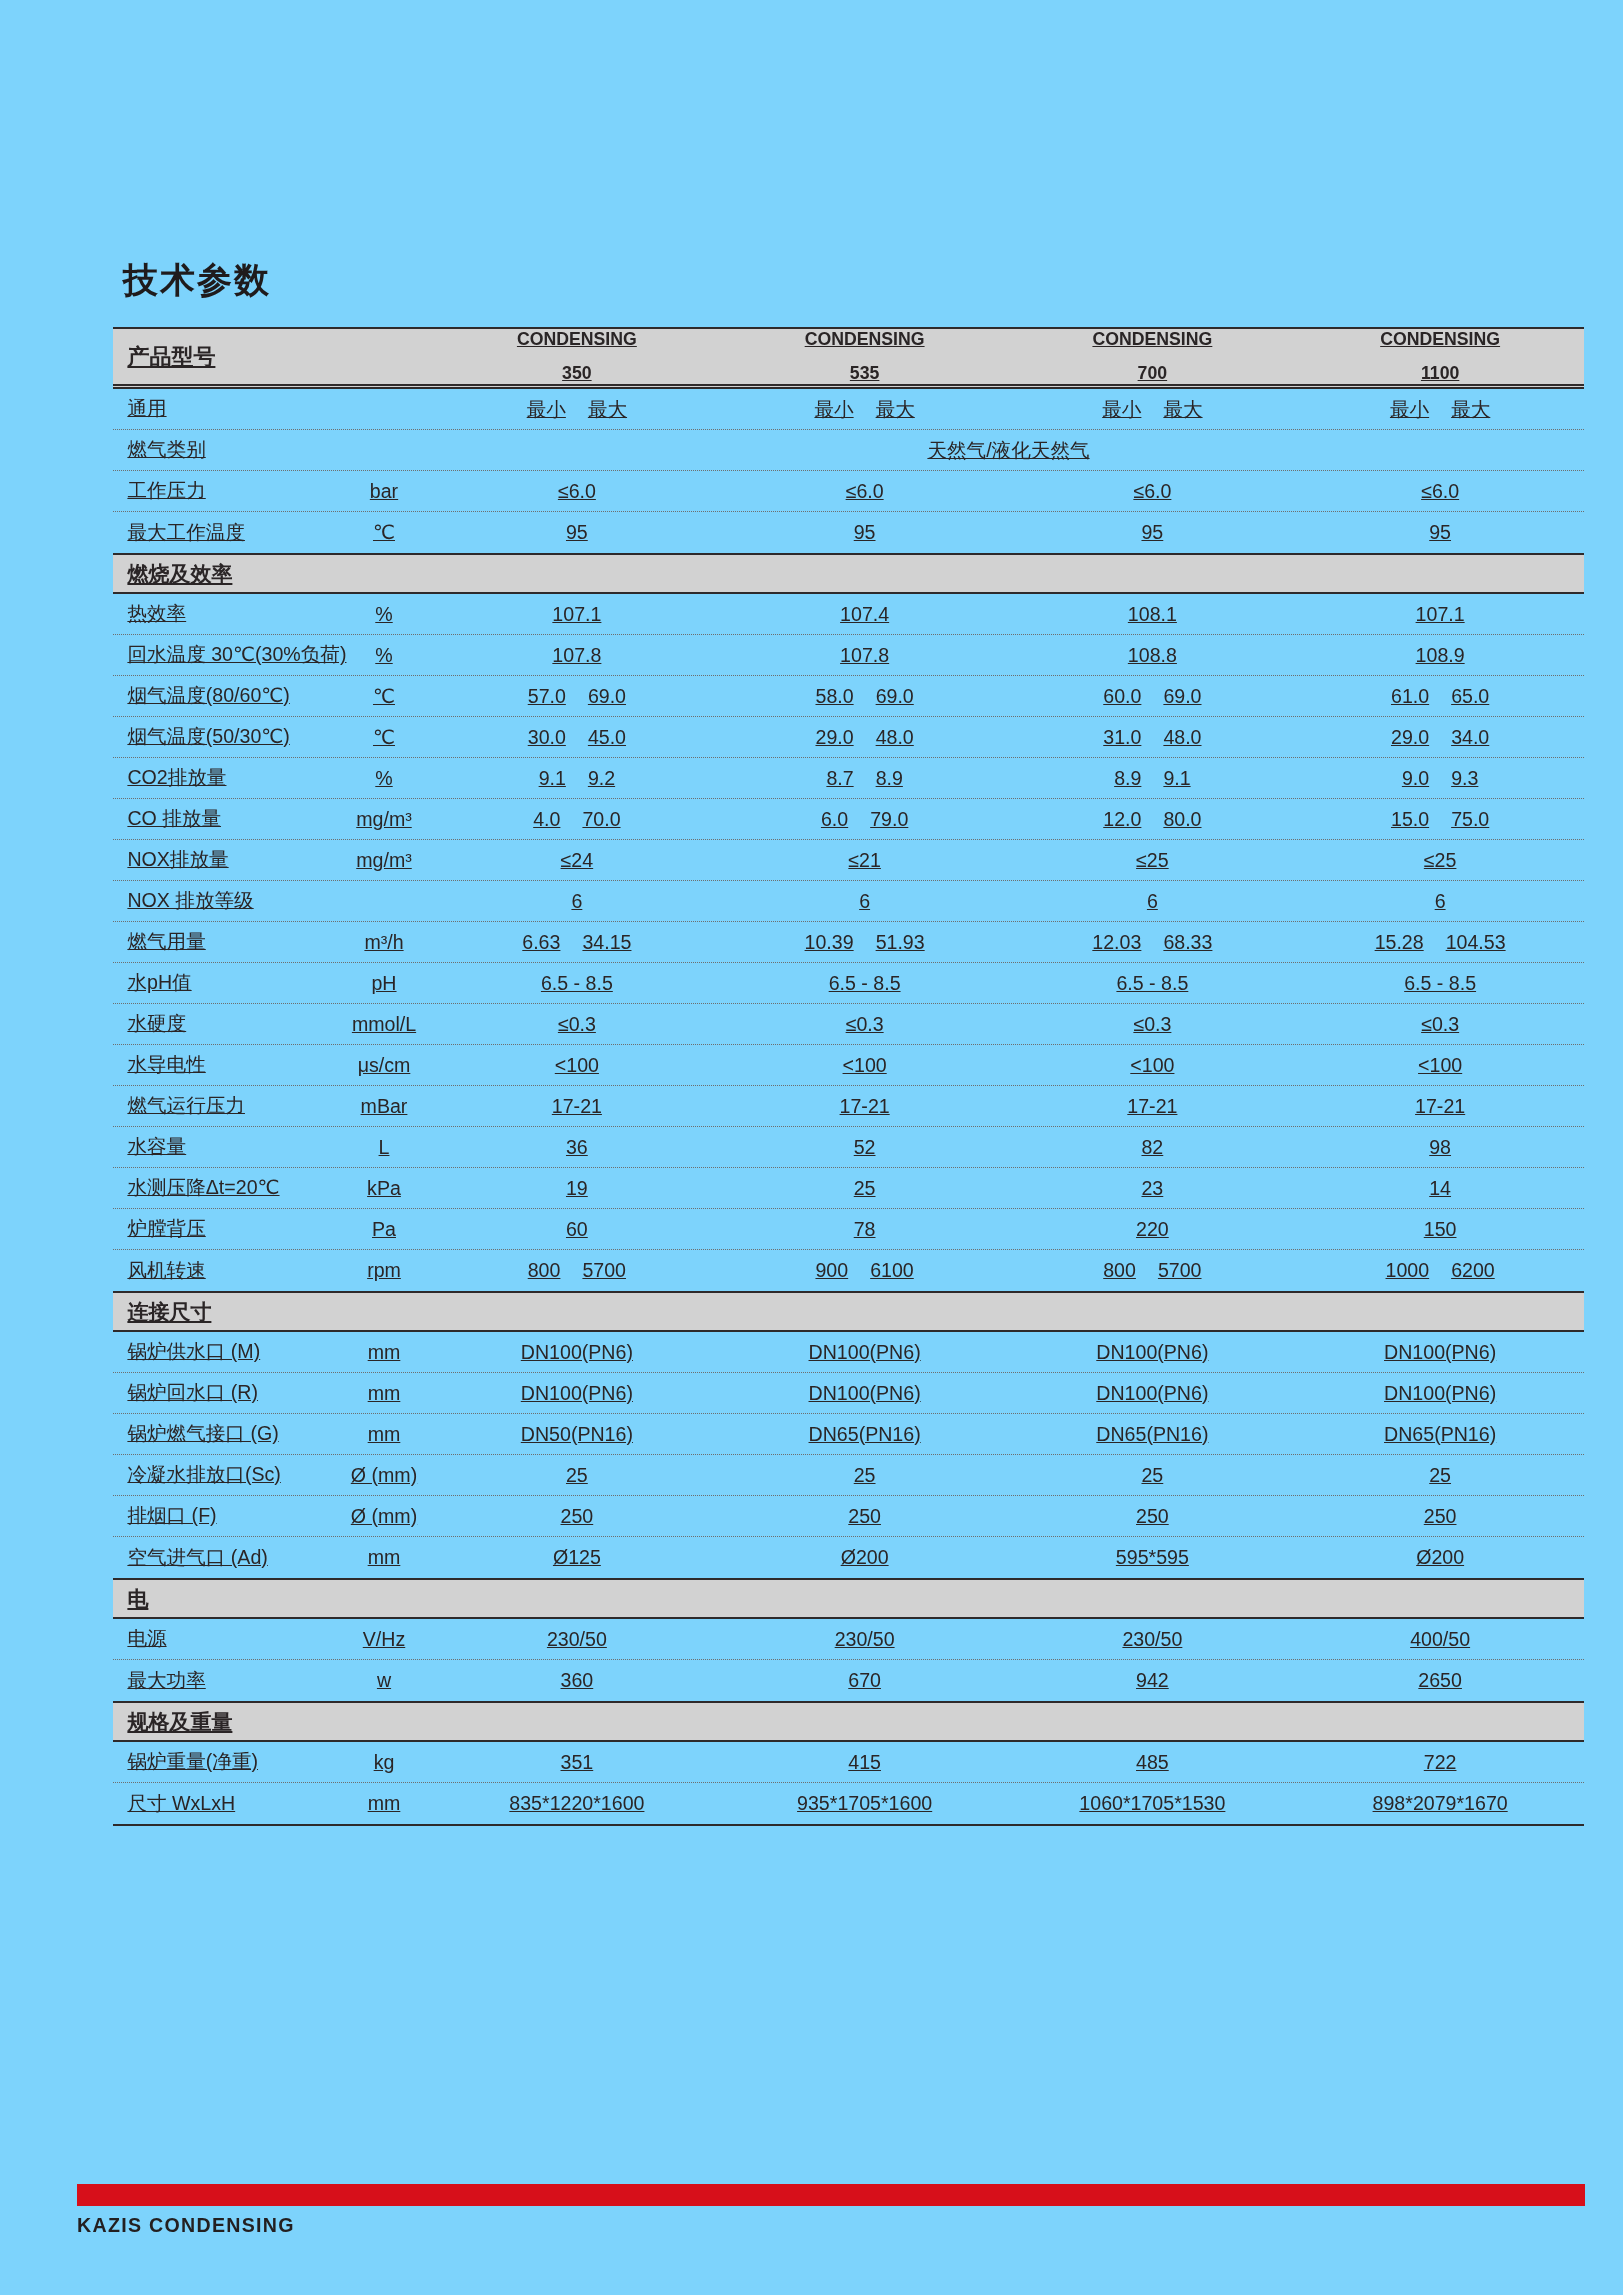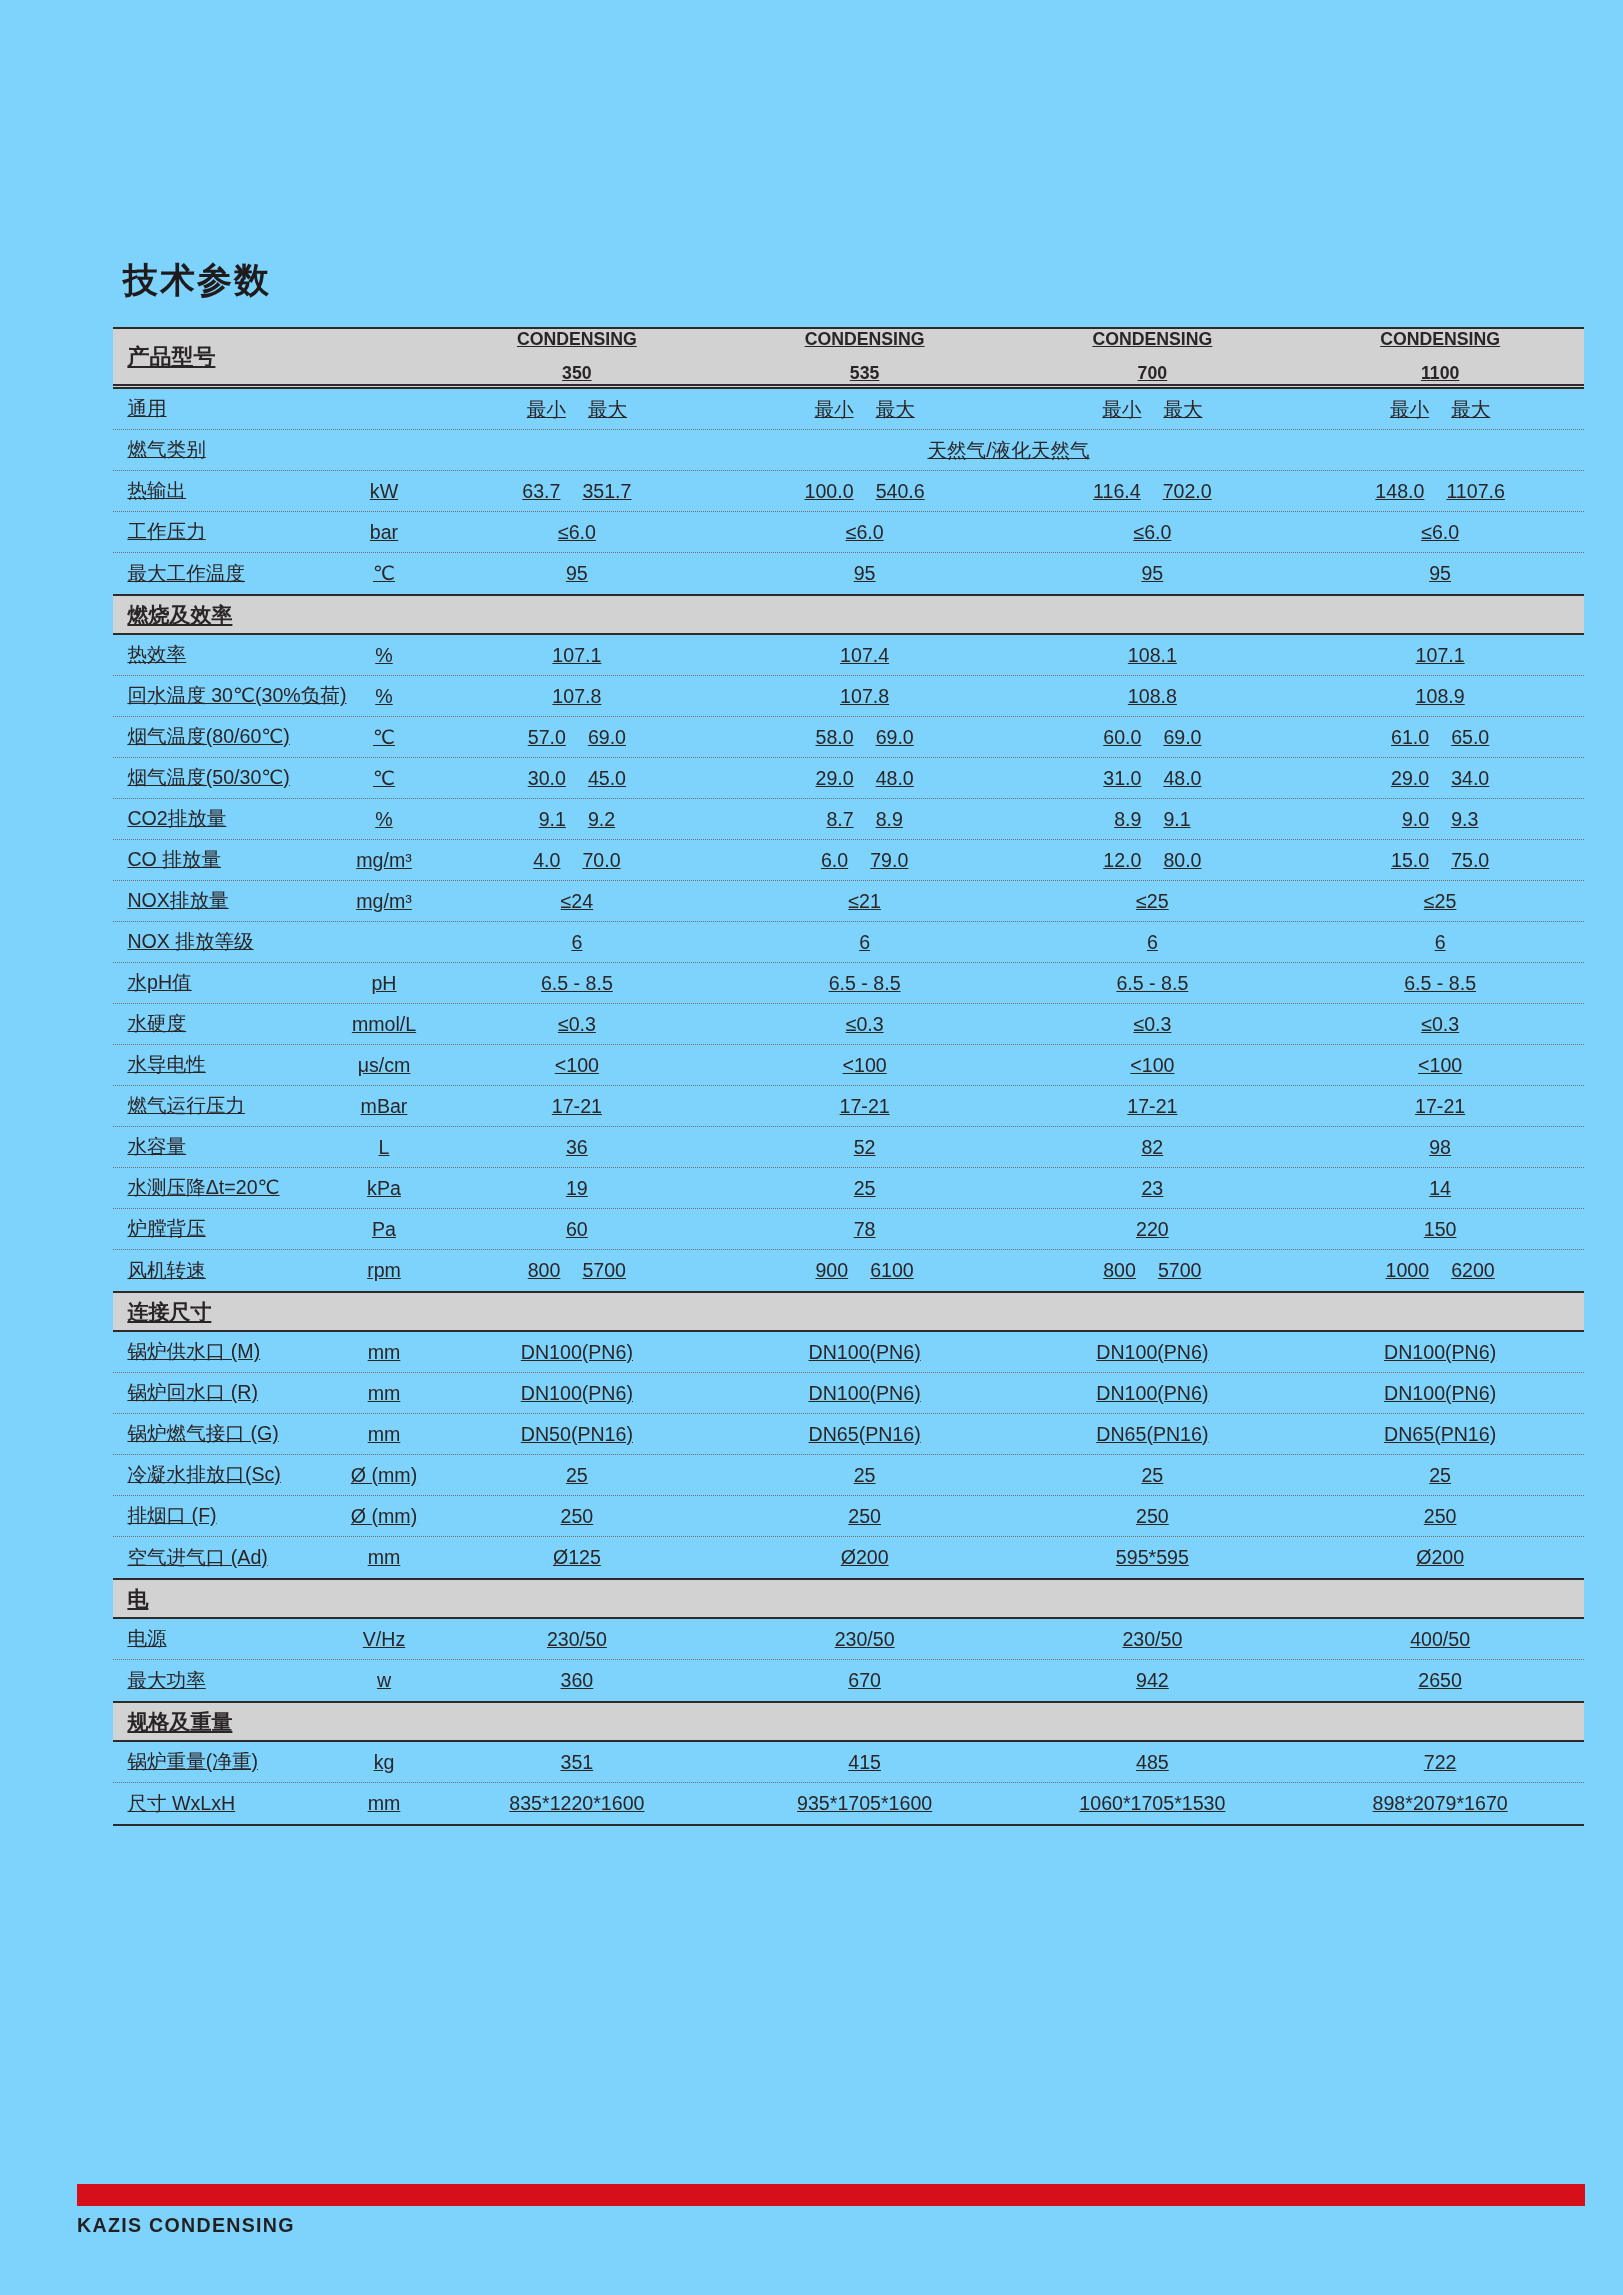--- a/index.html
+++ b/index.html
@@ -86,40 +86,20 @@
             <span>最小</span>
             <span>最大</span>
           </div>
         </div>
         <div class="row data-row">
           <div class="c-label">燃气类别</div>
           <div class="c-unit"></div>
           <div class="span-cell">天然气/液化天然气</div>
         </div>
         <div class="row data-row">
-          <div class="c-label">热输出</div>
-          <div class="c-unit">kW</div>
-          <div class="model-cell">
-            <span>63.7</span>
-            <span>351.7</span>
-          </div>
-          <div class="model-cell">
-            <span>100.0</span>
-            <span>540.6</span>
-          </div>
-          <div class="model-cell">
-            <span>116.4</span>
-            <span>702.0</span>
-          </div>
-          <div class="model-cell">
-            <span>148.0</span>
-            <span>1107.6</span>
-          </div>
-        </div>
-        <div class="row data-row">
           <div class="c-label">工作压力</div>
           <div class="c-unit">bar</div>
           <div class="model-cell single">≤6.0</div>
           <div class="model-cell single">≤6.0</div>
           <div class="model-cell single">≤6.0</div>
           <div class="model-cell single">≤6.0</div>
         </div>
         <div class="row data-row no-dot">
           <div class="c-label">最大工作温度</div>
           <div class="c-unit">℃</div>
@@ -237,20 +217,40 @@
         </div>
         <div class="row data-row">
           <div class="c-label">NOX 排放等级</div>
           <div class="c-unit"></div>
           <div class="model-cell single">6</div>
           <div class="model-cell single">6</div>
           <div class="model-cell single">6</div>
           <div class="model-cell single">6</div>
         </div>
         <div class="row data-row">
+          <div class="c-label">燃气用量</div>
+          <div class="c-unit">m³/h</div>
+          <div class="model-cell">
+            <span>6.63</span>
+            <span>34.15</span>
+          </div>
+          <div class="model-cell">
+            <span>10.39</span>
+            <span>51.93</span>
+          </div>
+          <div class="model-cell">
+            <span>12.03</span>
+            <span>68.33</span>
+          </div>
+          <div class="model-cell">
+            <span>15.28</span>
+            <span>104.53</span>
+          </div>
+        </div>
+        <div class="row data-row">
           <div class="c-label">水pH值</div>
           <div class="c-unit">pH</div>
           <div class="model-cell single">6.5 - 8.5</div>
           <div class="model-cell single">6.5 - 8.5</div>
           <div class="model-cell single">6.5 - 8.5</div>
           <div class="model-cell single">6.5 - 8.5</div>
         </div>
         <div class="row data-row">
           <div class="c-label">水硬度</div>
           <div class="c-unit">mmol/L</div>

